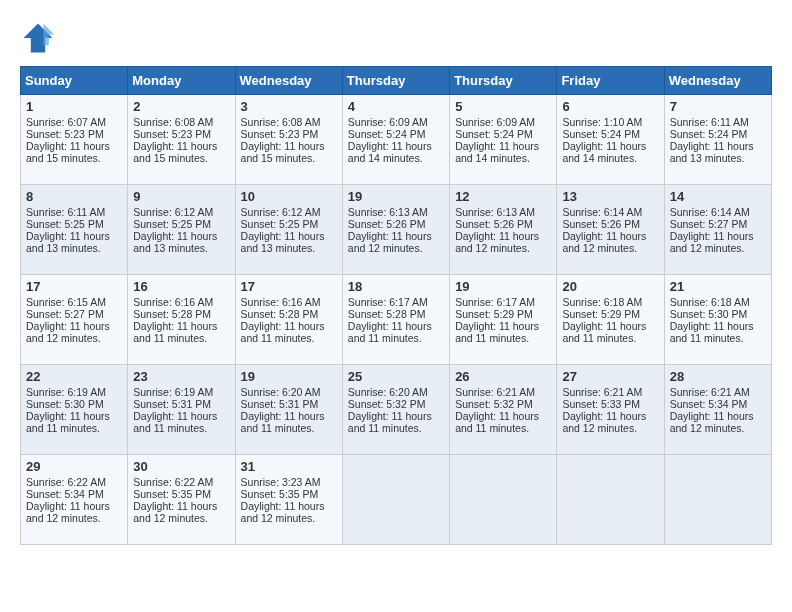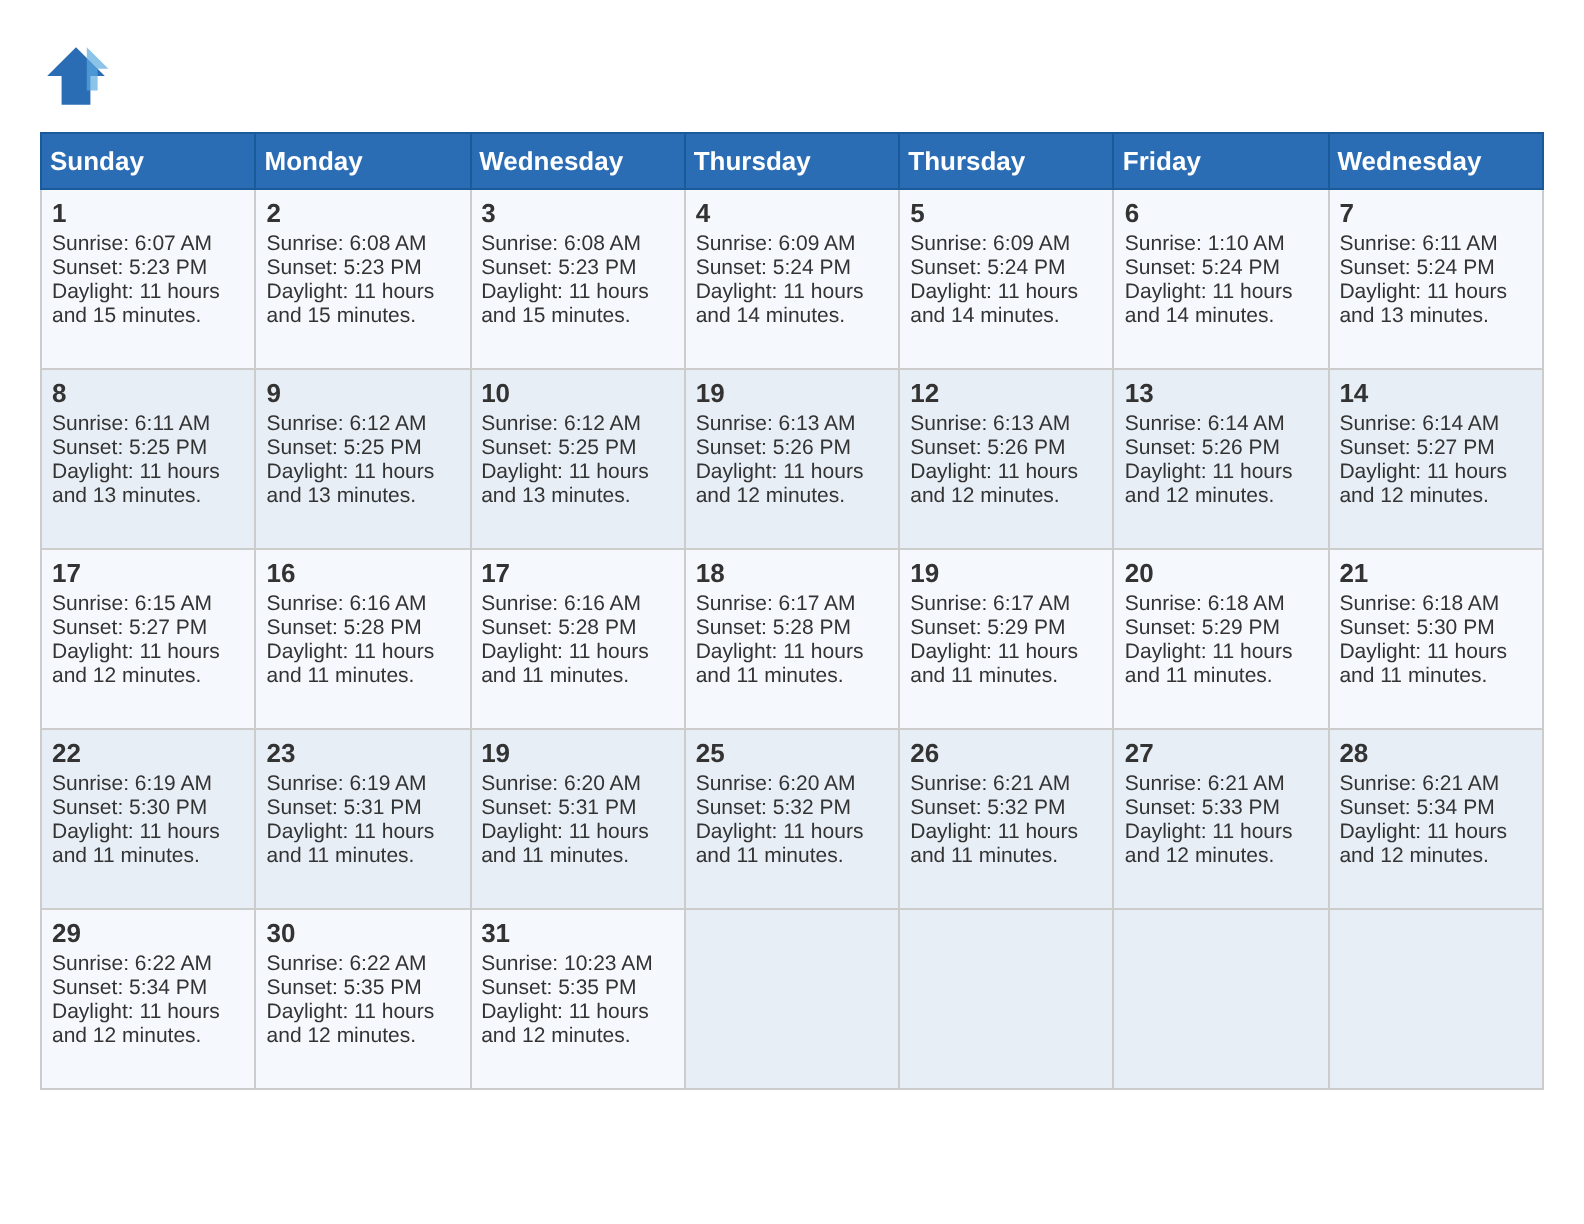--- a/index.html
+++ b/index.html
@@ -149,20 +149,20 @@
         <td><span class="day-num">23</span><span>Sunrise: 6:19 AM</span><br><span>Sunset: 5:31 PM</span><br><span>Daylight: 11 hours and 11 minutes.</span></td>
         <td><span class="day-num">19</span><span>Sunrise: 6:20 AM</span><br><span>Sunset: 5:31 PM</span><br><span>Daylight: 11 hours and 11 minutes.</span></td>
         <td><span class="day-num">25</span><span>Sunrise: 6:20 AM</span><br><span>Sunset: 5:32 PM</span><br><span>Daylight: 11 hours and 11 minutes.</span></td>
         <td><span class="day-num">26</span><span>Sunrise: 6:21 AM</span><br><span>Sunset: 5:32 PM</span><br><span>Daylight: 11 hours and 11 minutes.</span></td>
         <td><span class="day-num">27</span><span>Sunrise: 6:21 AM</span><br><span>Sunset: 5:33 PM</span><br><span>Daylight: 11 hours and 12 minutes.</span></td>
         <td><span class="day-num">28</span><span>Sunrise: 6:21 AM</span><br><span>Sunset: 5:34 PM</span><br><span>Daylight: 11 hours and 12 minutes.</span></td>
       </tr>
       <tr>
         <td><span class="day-num">29</span><span>Sunrise: 6:22 AM</span><br><span>Sunset: 5:34 PM</span><br><span>Daylight: 11 hours and 12 minutes.</span></td>
         <td><span class="day-num">30</span><span>Sunrise: 6:22 AM</span><br><span>Sunset: 5:35 PM</span><br><span>Daylight: 11 hours and 12 minutes.</span></td>
-        <td><span class="day-num">31</span><span>Sunrise: 10:23 AM</span><br><span>Sunset: 5:35 PM</span><br><span>Daylight: 11 hours and 12 minutes.</span></td>
+        <td><span class="day-num">31</span><span>Sunrise: 3:23 AM</span><br><span>Sunset: 5:35 PM</span><br><span>Daylight: 11 hours and 12 minutes.</span></td>
         <td class="empty-cell"></td>
         <td class="empty-cell"></td>
         <td class="empty-cell"></td>
         <td class="empty-cell"></td>
       </tr>
     </tbody>
 </table>
 
 </body></html>

